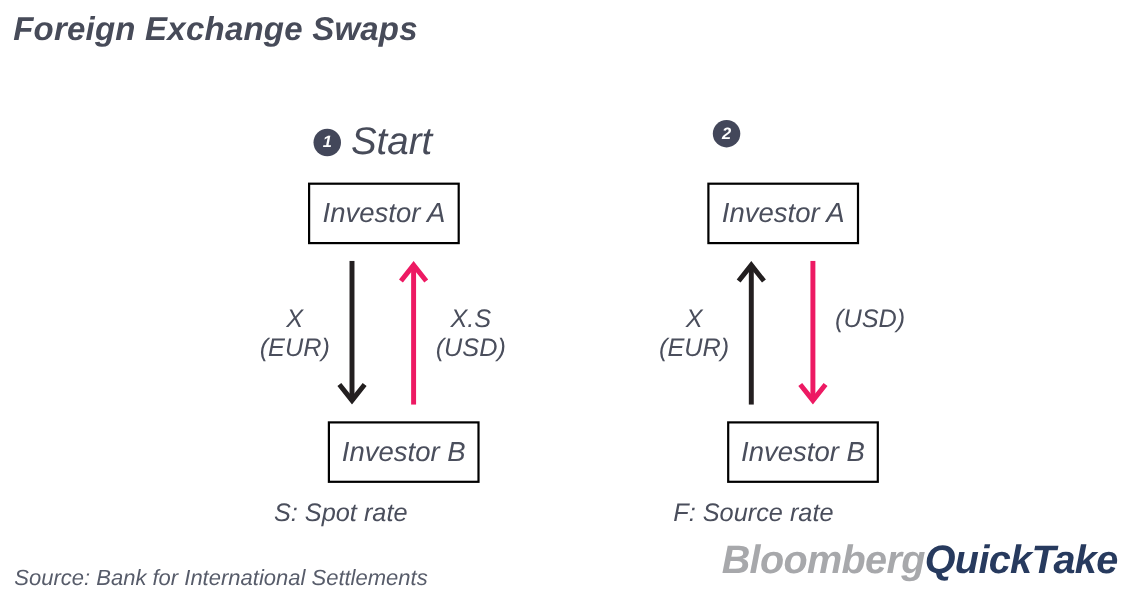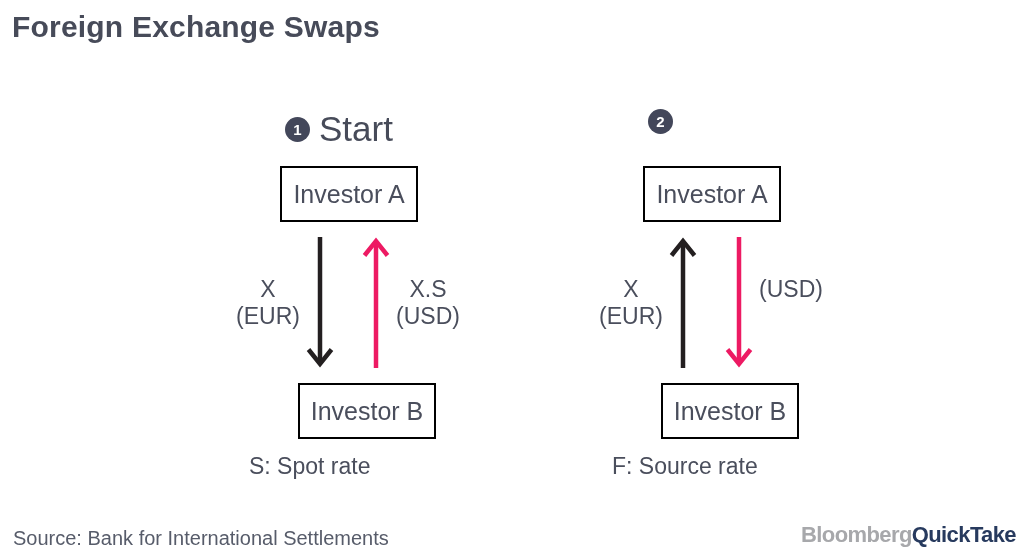--- a/index.html
+++ b/index.html
@@ -4,22 +4,23 @@
 <style>
   html, body { margin: 0; padding: 0; background: #ffffff; }
   #canvas {
     position: relative;
     width: 1024px;
     height: 553px;
     background: #ffffff;
     overflow: hidden;
     font-family: "Liberation Sans", sans-serif;
     color: #474b59;
+    font-style: italic;
   }
-  .abs { position: absolute; margin-top: 12px; }
+  .abs { position: absolute; }
 
   .page-title {
     left: 12px; top: 10px;
     font-size: 30px;
     font-weight: 700;
     letter-spacing: 0.2px;
     color: #474b59;
     margin: 0;
   }
 
@@ -93,22 +94,22 @@
     color: #4a4e5c;
   }
 
   .source-line {
     left: 13px; top: 515px;
     font-size: 20px;
     color: #575c6a;
   }
 
   .brand-logo {
-    right: 8px; top: 510px;
-    font-size: 22px;
+    right: 8px; top: 488px;
+    font-size: 36px;
     font-weight: 700;
     letter-spacing: -0.6px;
     white-space: nowrap;
     text-align: center;
   }
   .brand-gray { color: #a7a8ab; }
   .brand-navy { color: #273a5e; }
 </style>
 </head>
 <body>

